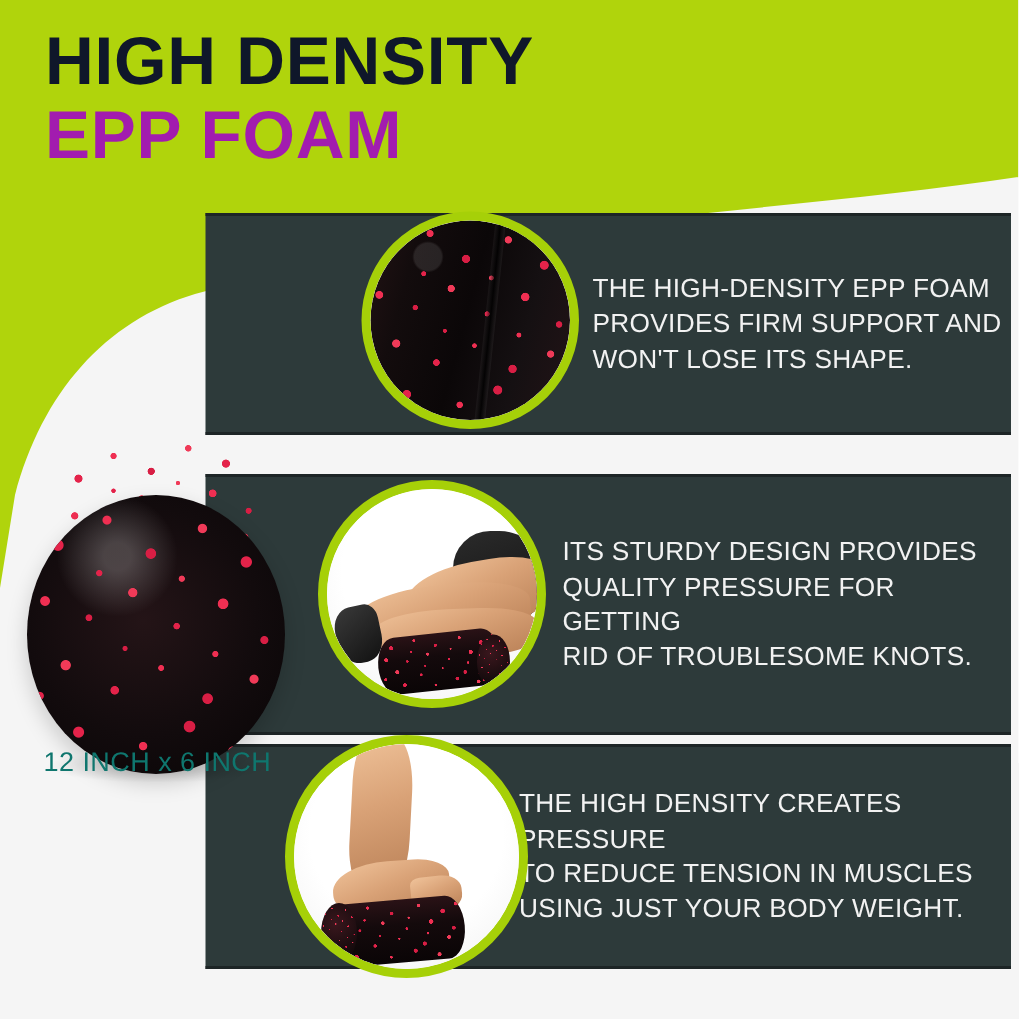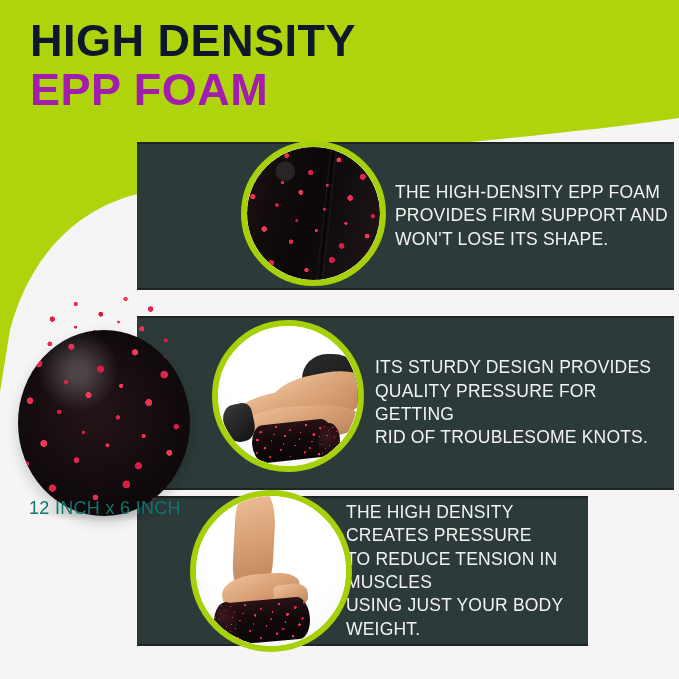--- a/index.html
+++ b/index.html
@@ -69,21 +69,21 @@
     font-size: 17.5px;
     line-height: 1.33;
     letter-spacing: 0.2px;
     white-space: pre-line;
     font-weight: normal;
   }
   #panel-1 { left: 137px; top: 142px; width: 537px; height: 148px; }
   #panel-1 .panel-text { margin-left: 258px; }
   #panel-2 { left: 137px; top: 316px; width: 537px; height: 174px; }
   #panel-2 .panel-text { margin-left: 238px; }
-  #panel-3 { left: 137px; top: 496px; width: 451px; height: 150px; }
+  #panel-3 { left: 137px; top: 496px; width: 537px; height: 150px; }
   #panel-3 .panel-text { margin-left: 209px; }
 
   
   .bubble {
     position: absolute;
     border-radius: 50%;
     border: 6px solid #a6d008;
     background: #ffffff;
     z-index: 3;
     overflow: hidden;

